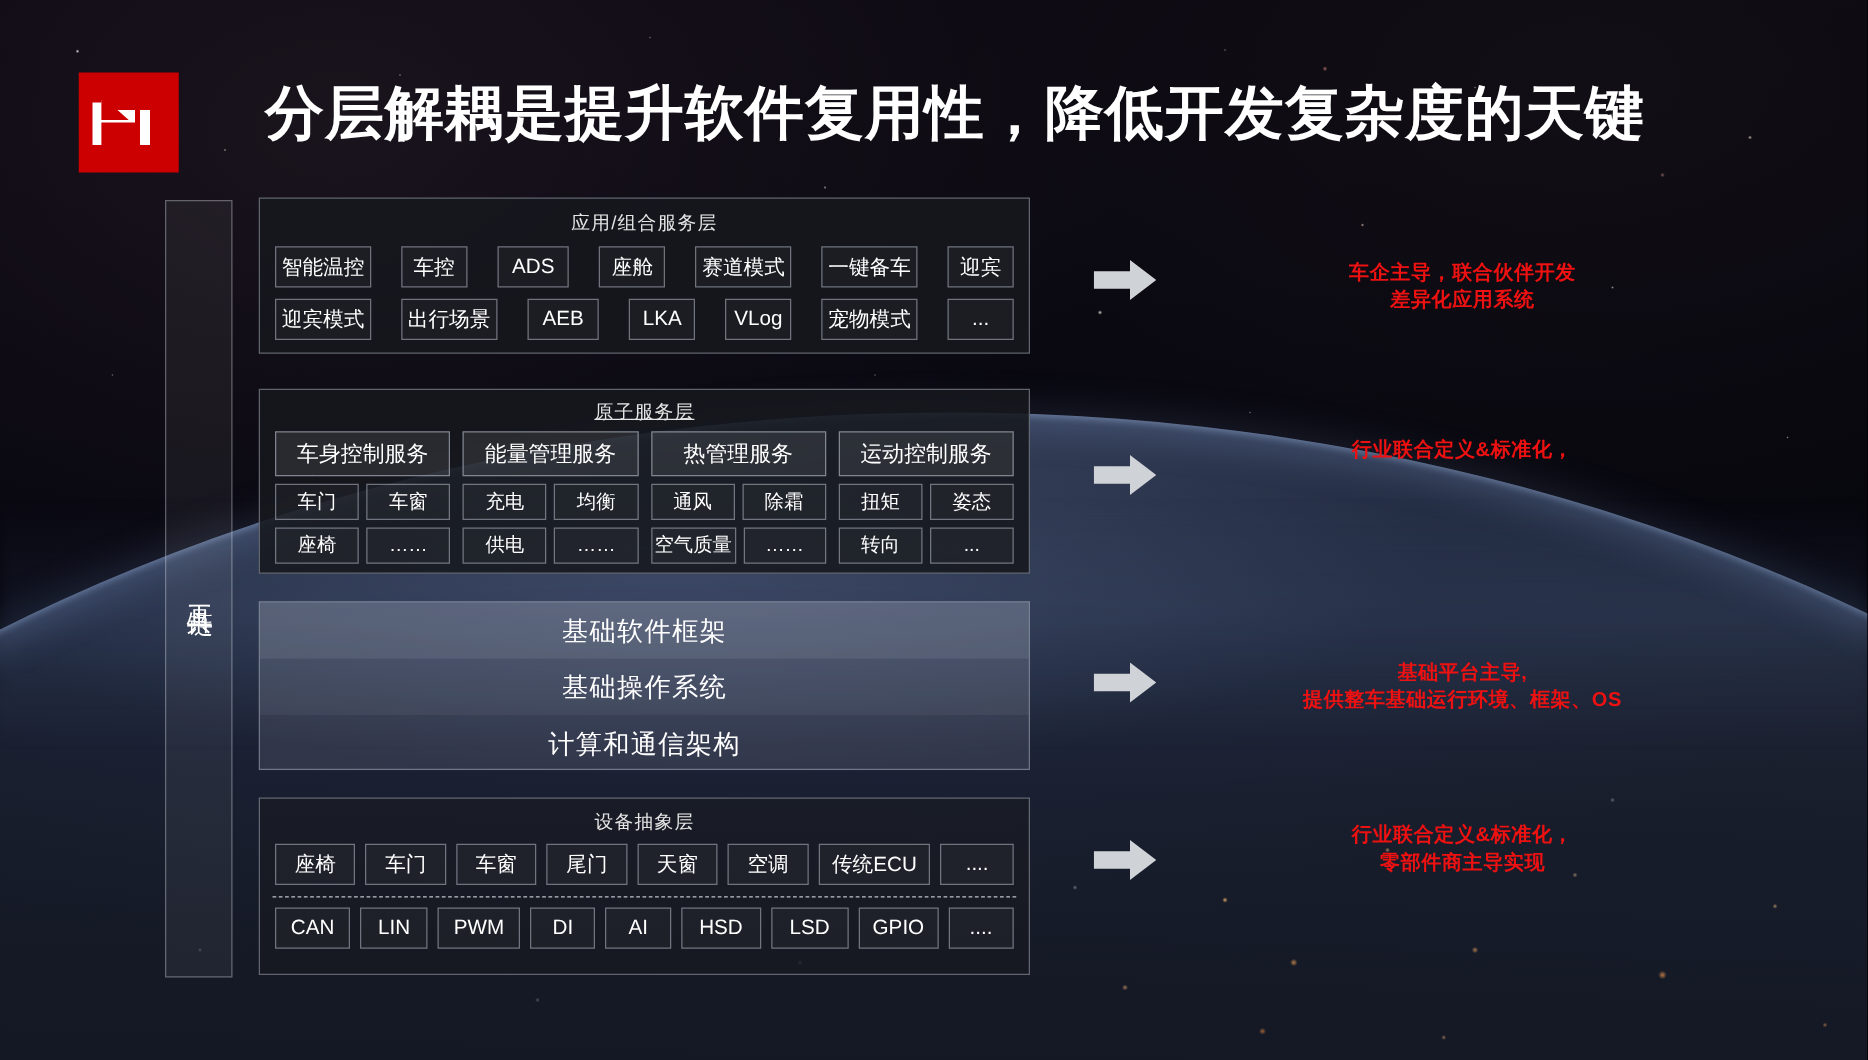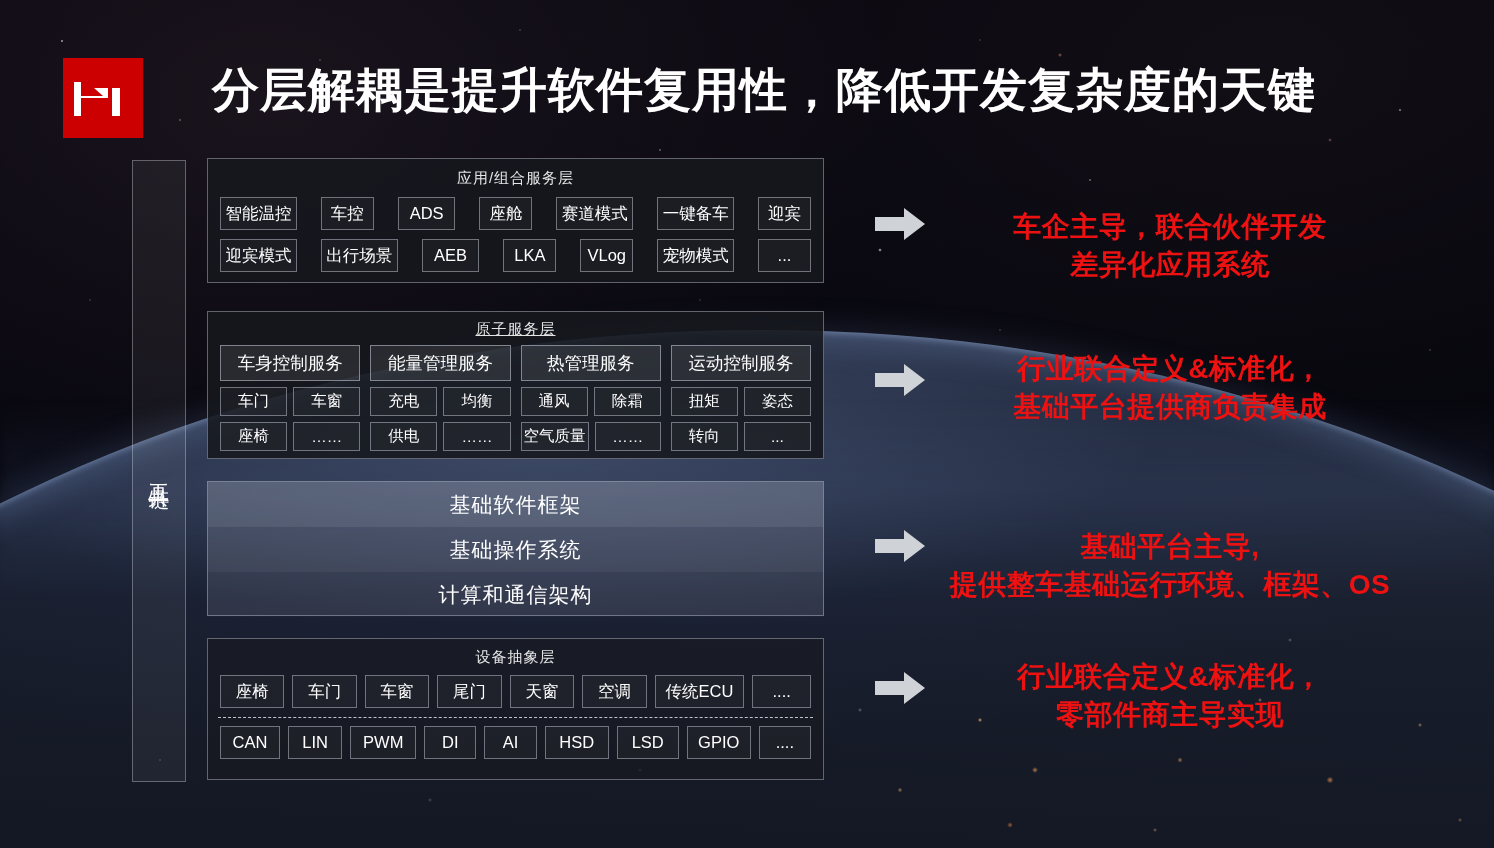--- a/index.html
+++ b/index.html
@@ -242,21 +242,21 @@
   
   .arrow {
     position: absolute;
     width: 50px; height: 32px;
   }
   .arrow svg { display: block; }
 
   .note {
     position: absolute;
     color: #ee1111;
-    font-size: 28px;
+    font-size: 16px;
     font-weight: bold;
     line-height: 1.36;
     text-align: center;
     white-space: nowrap;
     letter-spacing: 0.5px;
   }
   .note span { display: block; }
 </style>
 </head>
 <body>
@@ -418,21 +418,20 @@
         <path d="M0 9 H29 V0 L50 16 L29 32 V23 H0 Z" fill="#cfd2d6"></path>
       </svg>
   </div>
 
   <div class="note" style="left:960px; top:208px; width:420px;">
     <span>车企主导，联合伙伴开发</span>
     <span>差异化应用系统</span>
   </div>
   <div class="note" style="left:940px; top:350px; width:460px;">
     <span>行业联合定义&amp;标准化，</span>
-    <span>基础平台提供商负责集成</span>
   </div>
   <div class="note" style="left:920px; top:528px; width:500px;">
     <span>基础平台主导,</span>
     <span>提供整车基础运行环境、框架、OS</span>
   </div>
   <div class="note" style="left:940px; top:658px; width:460px;">
     <span>行业联合定义&amp;标准化，</span>
     <span>零部件商主导实现</span>
   </div>
 

